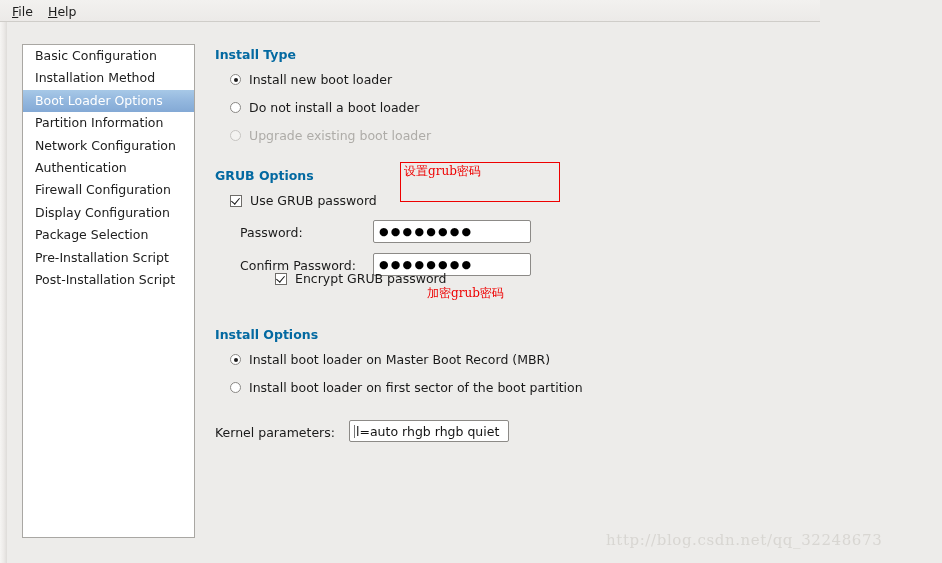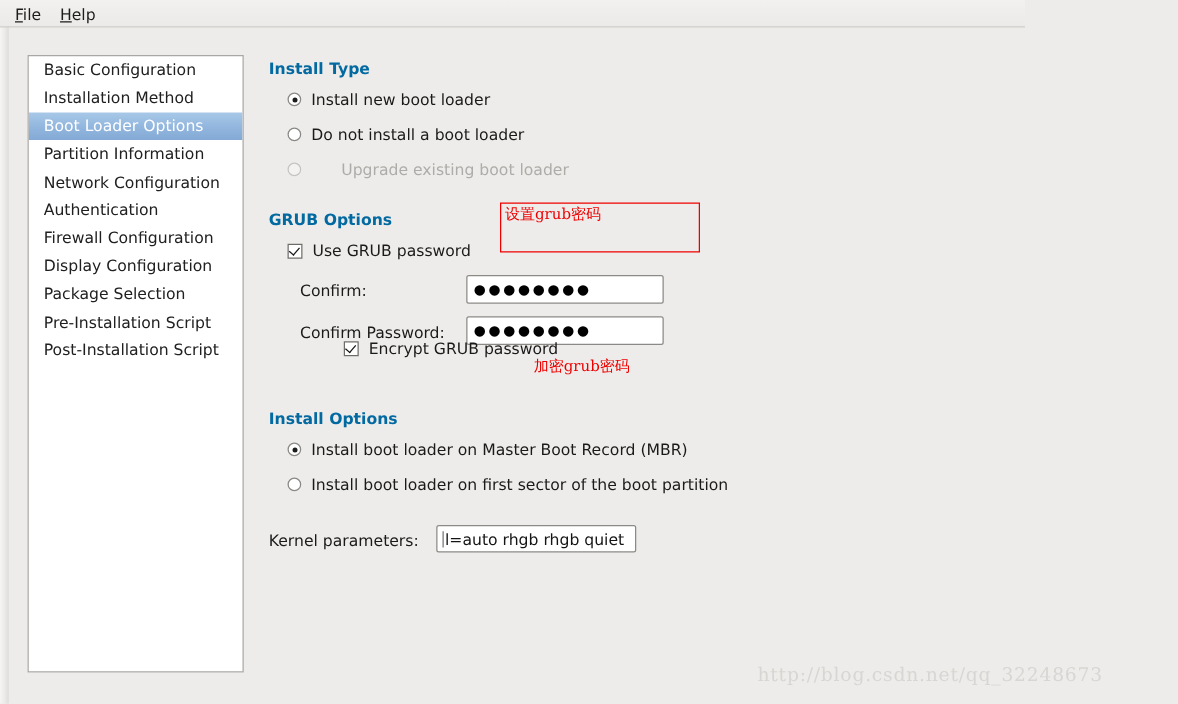--- a/index.html
+++ b/index.html
@@ -249,33 +249,33 @@
   <div class="ctl-row" style="left:15px; top:32px;">
     <span class="radio on"></span>
     <span class="lbl">Install new boot loader</span>
   </div>
 
   <div class="ctl-row" style="left:15px; top:60px;">
     <span class="radio"></span>
     <span class="lbl">Do not install a boot loader</span>
   </div>
 
-  <div class="ctl-row disabled" style="left:15px; top:88px;gap:24px;">
+  <div class="ctl-row disabled" style="left:15px; top:88px;">
     <span class="radio dis"></span>
     <span class="lbl">Upgrade existing boot loader</span>
   </div>
 
   <div class="group-title" style="left:0px; top:128px;">GRUB Options</div>
 
   <div class="ctl-row" style="left:15px; top:153px;">
     <span class="checkbox on"></span>
     <span class="lbl">Use GRUB password</span>
   </div>
 
-  <div class="field-label" style="left:25px; top:185px;">Confirm:</div>
+  <div class="field-label" style="left:25px; top:185px;">Password:</div>
   <div class="field" id="pw-field" style="left:158px; top:180px; width:158px; height:23px;" placeholder="">
     <span class="pw-dots">●●●●●●●●</span>
   </div>
 
   <div class="field-label" style="left:25px; top:218px;">Confirm Password:</div>
   <div class="field" id="pw-confirm-field" style="left:158px; top:213px; width:158px; height:23px;" placeholder="">
     <span class="pw-dots">●●●●●●●●</span>
   </div>
 
   <div class="ctl-row" style="left:27px; top:231px;padding-left:33px;">

